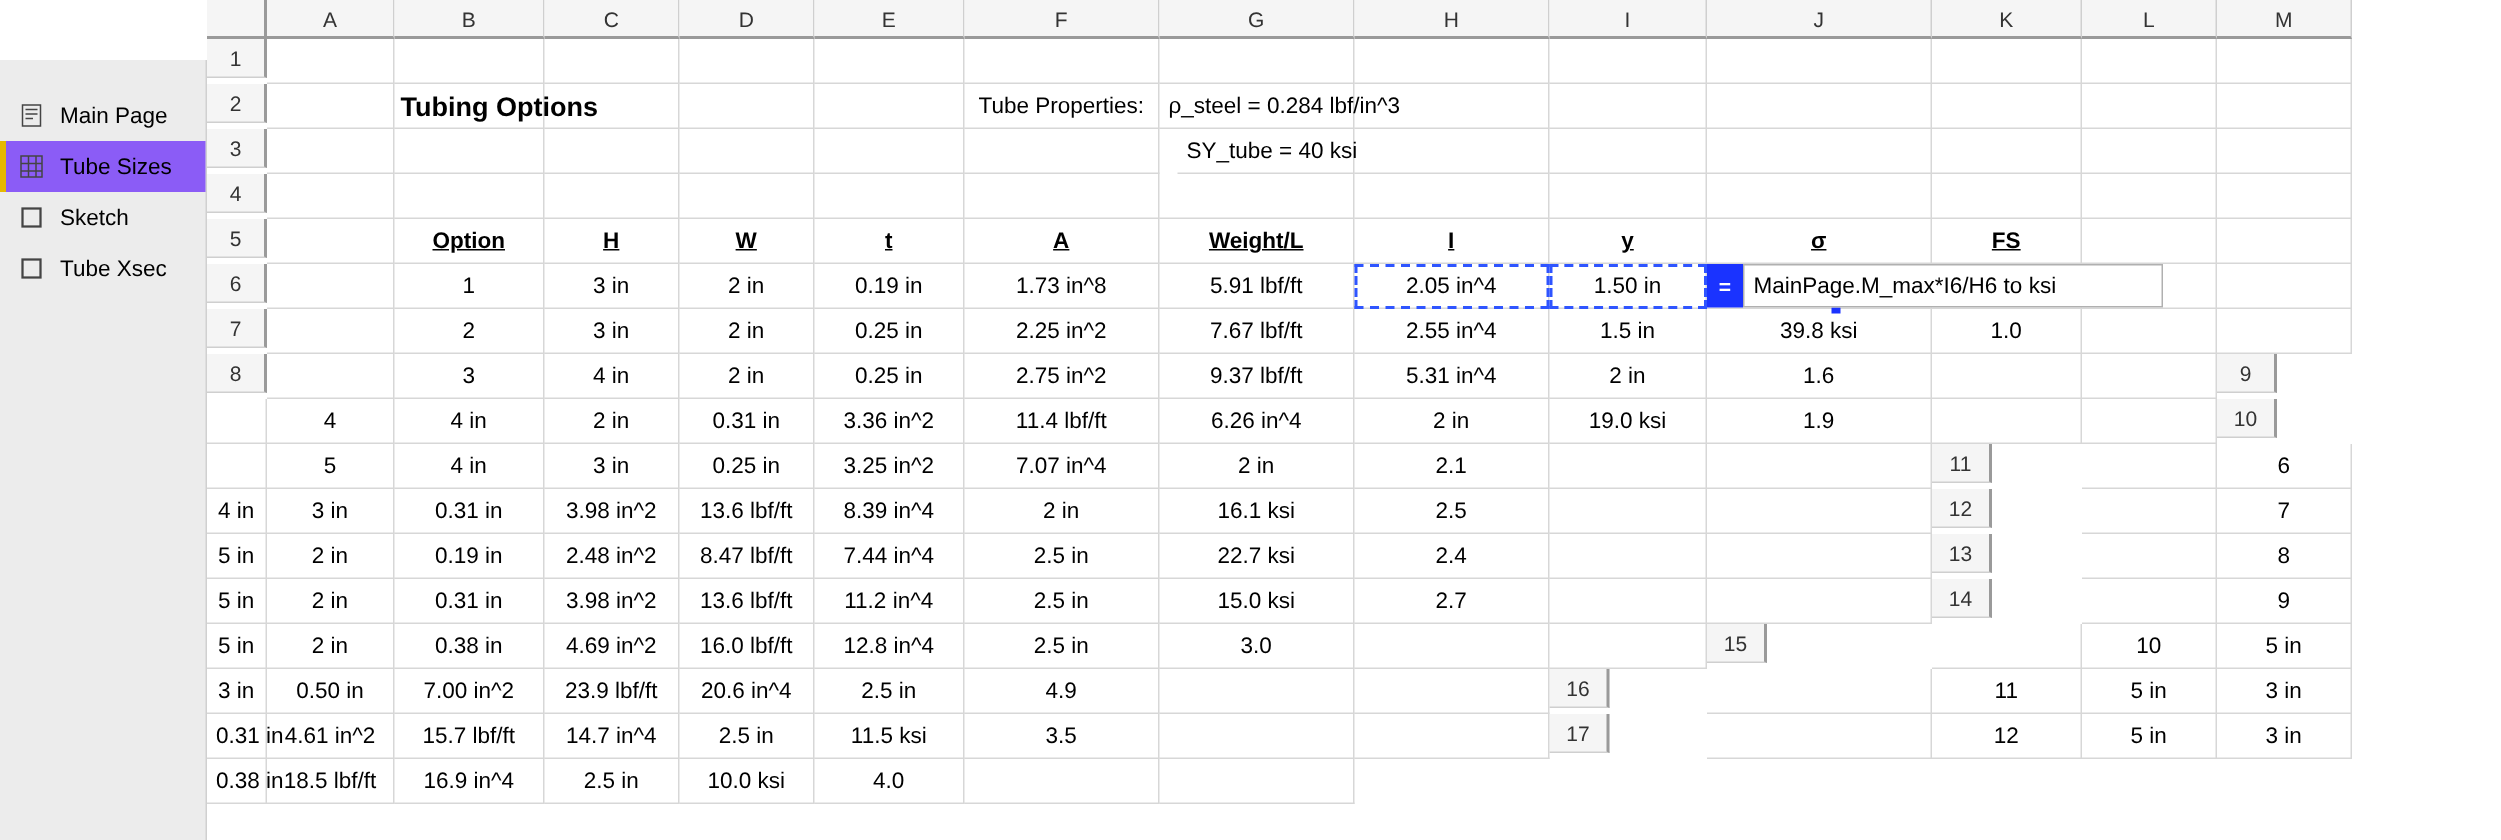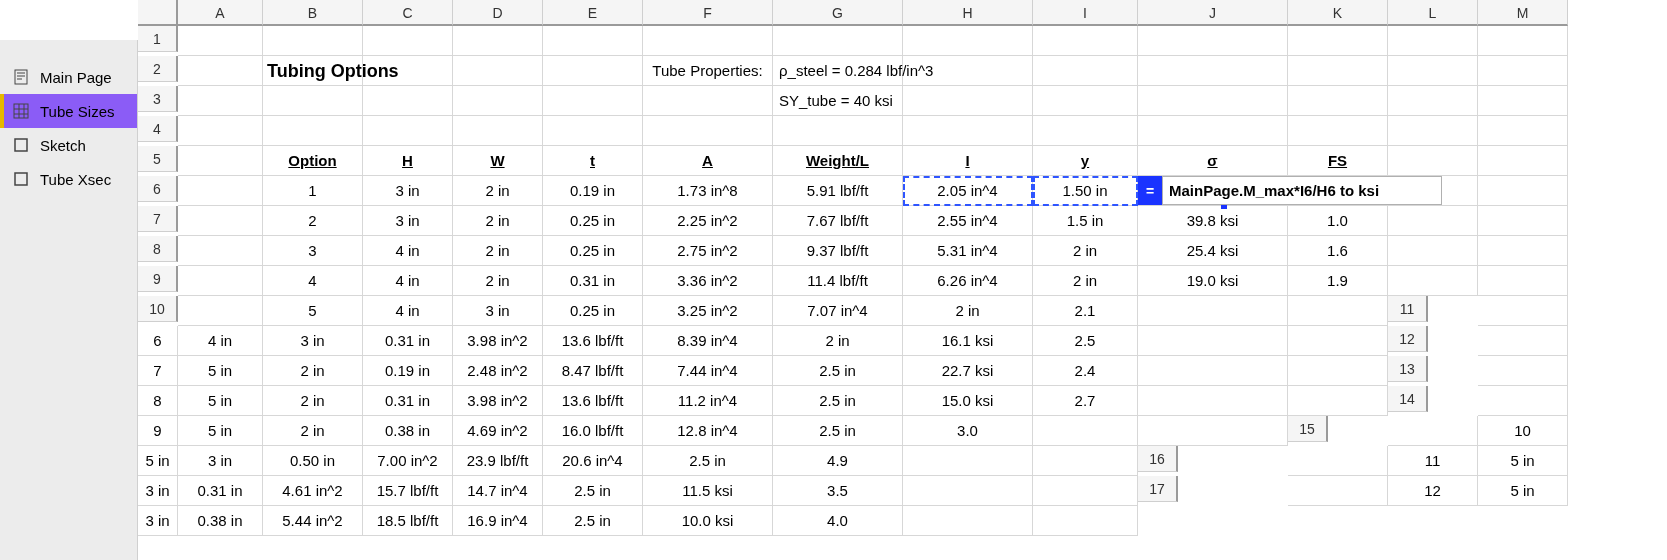--- a/index.html
+++ b/index.html
@@ -129,21 +129,20 @@
       left: 24px;
       top: 0;
       height: 100%;
       width: 280px;
       border: 1px solid #b0b0b0;
       background: #fff;
       padding: 0 6px;
       font-size: 15px;
       font-family: inherit;
       z-index: 10;
-      font-weight: bold;
     }
     .sel-marker {
       position: absolute;
       right: -2px;
       bottom: -2px;
       width: 6px;
       height: 6px;
       background: #1a33ff;
     }
   </style>
@@ -236,21 +235,21 @@
       <div class="cell"></div>
       <div class="cell"></div>
       <div class="cell"></div>
       <div class="hdr row-hdr">3</div>
       <div class="cell"></div>
       <div class="cell"></div>
       <div class="cell"></div>
       <div class="cell"></div>
       <div class="cell"></div>
       <div class="cell"></div>
-      <div class="cell left" style="overflow: visible;">SY_tube = 40 ksi</div>
+      <div class="cell left" style="overflow: visible; margin-left: 12px;">SY_tube = 40 ksi</div>
       <div class="cell"></div>
       <div class="cell"></div>
       <div class="cell"></div>
       <div class="cell"></div>
       <div class="cell"></div>
       <div class="cell"></div>
       <div class="hdr row-hdr">4</div>
       <div class="cell"></div>
       <div class="cell"></div>
       <div class="cell"></div>
@@ -312,21 +311,20 @@
       <div class="hdr row-hdr">8</div>
       <div class="cell"></div>
       <div class="cell">3</div>
       <div class="cell">4 in</div>
       <div class="cell">2 in</div>
       <div class="cell">0.25 in</div>
       <div class="cell">2.75 in^2</div>
       <div class="cell">9.37 lbf/ft</div>
       <div class="cell">5.31 in^4</div>
       <div class="cell">2 in</div>
-      <div class="cell">25.4 ksi</div>
       <div class="cell">1.6</div>
       <div class="cell"></div>
       <div class="cell"></div>
       <div class="hdr row-hdr">9</div>
       <div class="cell"></div>
       <div class="cell">4</div>
       <div class="cell">4 in</div>
       <div class="cell">2 in</div>
       <div class="cell">0.31 in</div>
       <div class="cell">3.36 in^2</div>
@@ -430,21 +428,20 @@
       <div class="cell">11.5 ksi</div>
       <div class="cell">3.5</div>
       <div class="cell"></div>
       <div class="cell"></div>
       <div class="hdr row-hdr">17</div>
       <div class="cell"></div>
       <div class="cell">12</div>
       <div class="cell">5 in</div>
       <div class="cell">3 in</div>
       <div class="cell">0.38 in</div>
-      <div class="cell">5.44 in^2</div>
       <div class="cell">18.5 lbf/ft</div>
       <div class="cell">16.9 in^4</div>
       <div class="cell">2.5 in</div>
       <div class="cell">10.0 ksi</div>
       <div class="cell">4.0</div>
       <div class="cell"></div>
       <div class="cell"></div>
     </div>
 </div>
 

